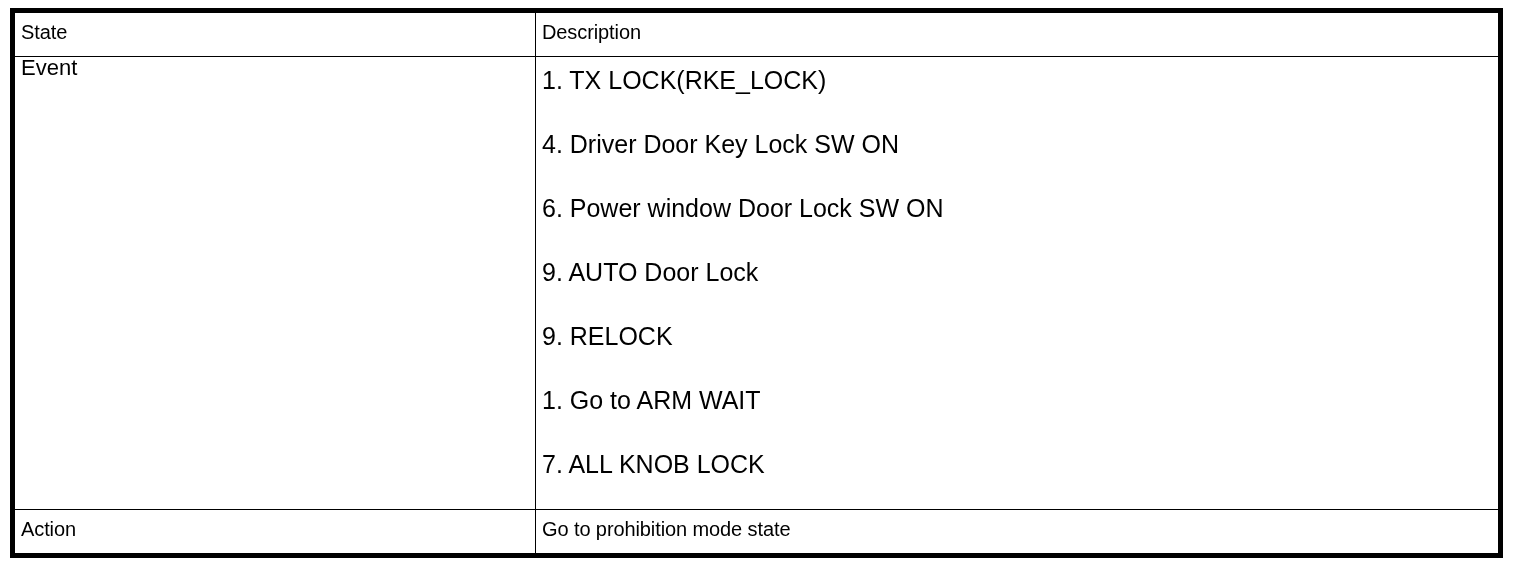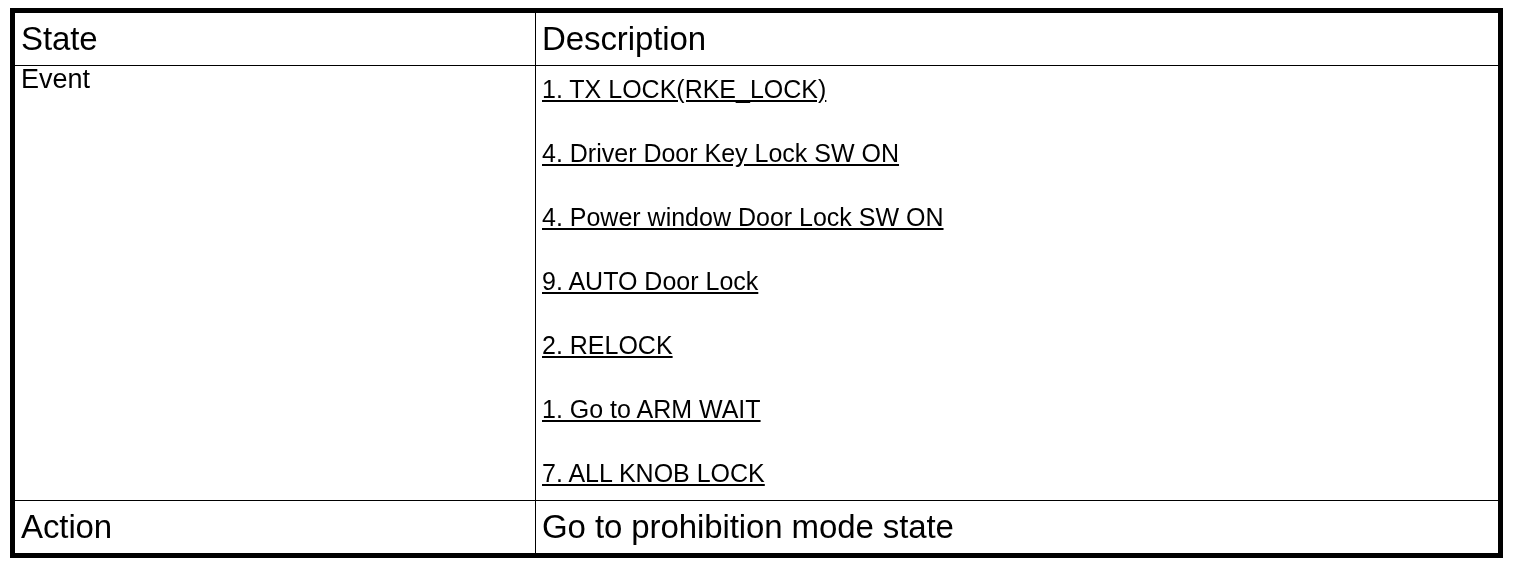--- a/index.html
+++ b/index.html
@@ -45,21 +45,21 @@
     border: 1px solid #000000;
     vertical-align: top;
     padding: 0;
     background: #ffffff;
   }
 
   .col-state { width: 521px; }
   .col-desc  { width: auto; }
 
   .cell-text {
-    font-size: 33px;
+    font-size: 20px;
     line-height: 1.0;
     letter-spacing: -0.1px;
     padding: 9px 0 9px 6px;
     white-space: nowrap;
   }
 
   
   tr.row-header td,
   tr.row-initial td,
   tr.row-action td {
@@ -68,31 +68,30 @@
 
   tr.row-event td {
     height: 428px;
   }
 
   
   .event-label-cell {
     vertical-align: middle;
   }
   .event-label {
-    font-size: 27px;
+    font-size: 22px;
     line-height: 1.0;
     padding-left: 6px;
     white-space: nowrap;
   }
 
   .event-list {
     list-style: none;
     margin: 0;
     padding: 11px 0 0 6px;
-    text-decoration: underline;
   }
   .event-list li {
     font-size: 25px;
     line-height: 1.0;
     height: 64px;
     white-space: nowrap;
   }
   .event-list li:last-child {
     height: auto;
   }
@@ -121,23 +120,23 @@
 
 
         <tr class="row-event">
           <td class="event-label-cell">
             <div class="event-label">Event</div>
           </td>
           <td>
             <ul class="event-list">
               <li>1. TX LOCK(RKE_LOCK)</li>
               <li>4. Driver Door Key Lock SW ON</li>
-              <li>4. Power window Door Lock SW ON</li>
+              <li>6. Power window Door Lock SW ON</li>
               <li>9. AUTO Door Lock</li>
-              <li>2. RELOCK</li>
+              <li>9. RELOCK</li>
               <li>1. Go to ARM WAIT</li>
               <li>7. ALL KNOB LOCK</li>
             </ul>
           </td>
         </tr>
 
         <tr class="row-action">
           <td>
             <div class="cell-text">Action</div>
           </td>

